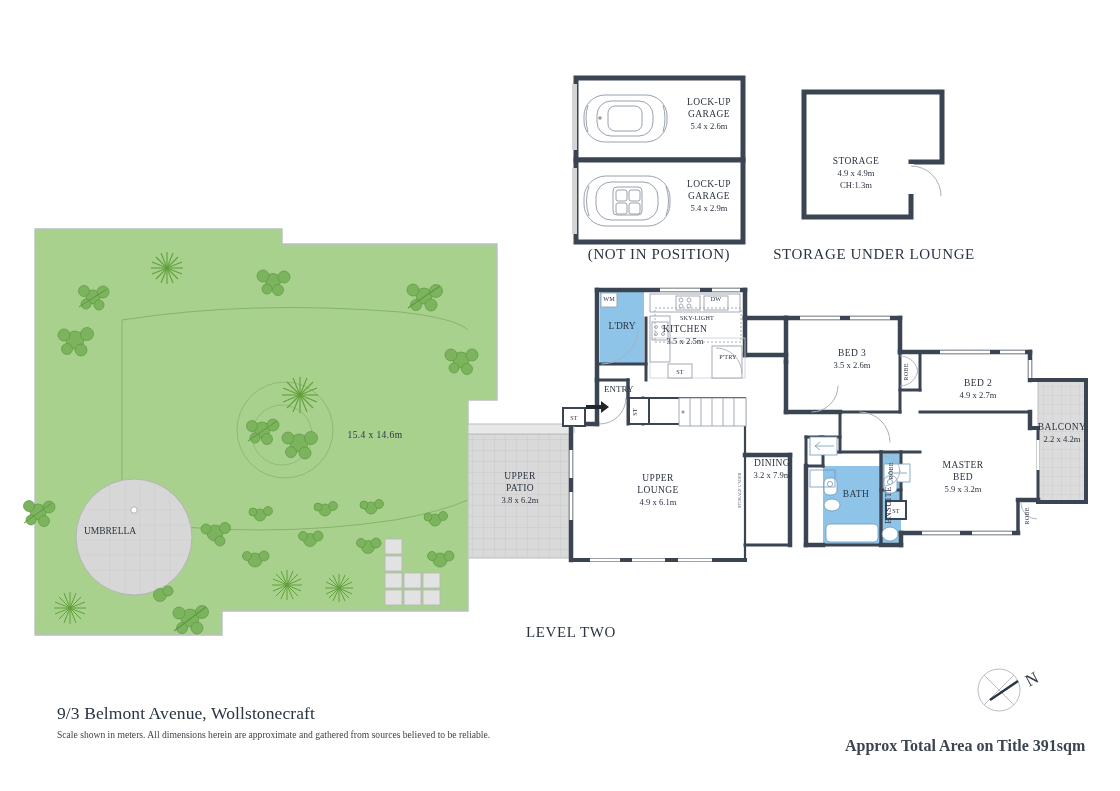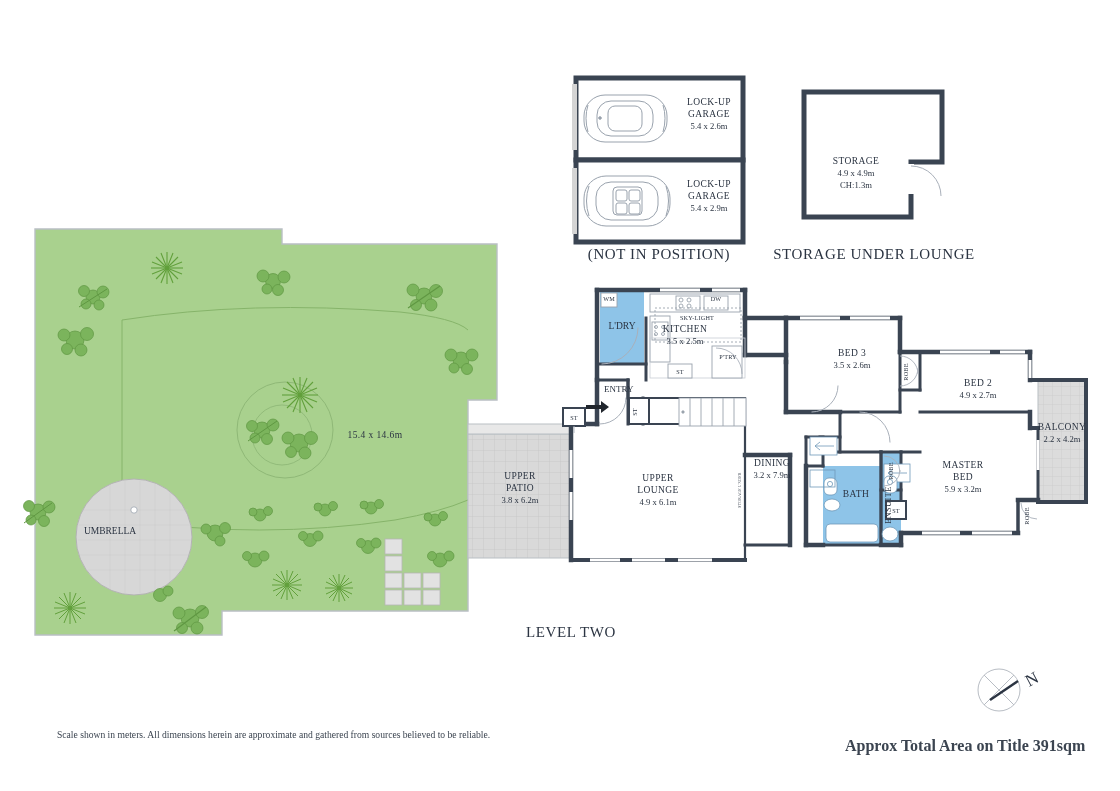--- a/index.html
+++ b/index.html
@@ -601,18 +601,19 @@
 
   <g>
     <circle cx="999" cy="690" r="21" fill="none" stroke="#b8bdc4" stroke-width="1"></circle>
     <line x1="984" y1="675" x2="1014" y2="705" stroke="#b8bdc4" stroke-width="1"></line>
     <line x1="1014" y1="675" x2="984" y2="705" stroke="#b8bdc4" stroke-width="1"></line>
     <line x1="990" y1="700" x2="1018" y2="681" stroke="#2b3442" stroke-width="2.4"></line>
     <text x="1029" y="687" transform="rotate(-28 1029 687)" style="font-size:17px;font-family:'Liberation Serif',serif;fill:#2b3442">N</text>
   </g>
 </svg>
 
+<div class="addr">9/3 Belmont Avenue, Wollstonecraft</div>
 <div class="disc">
   <div>Scale shown in meters. All dimensions herein are approximate and gathered from sources believed to be  reliable.</div>
 </div>
 <div class="area">Approx Total Area on Title 391sqm</div>
 
 </div>
 
 </body></html>

